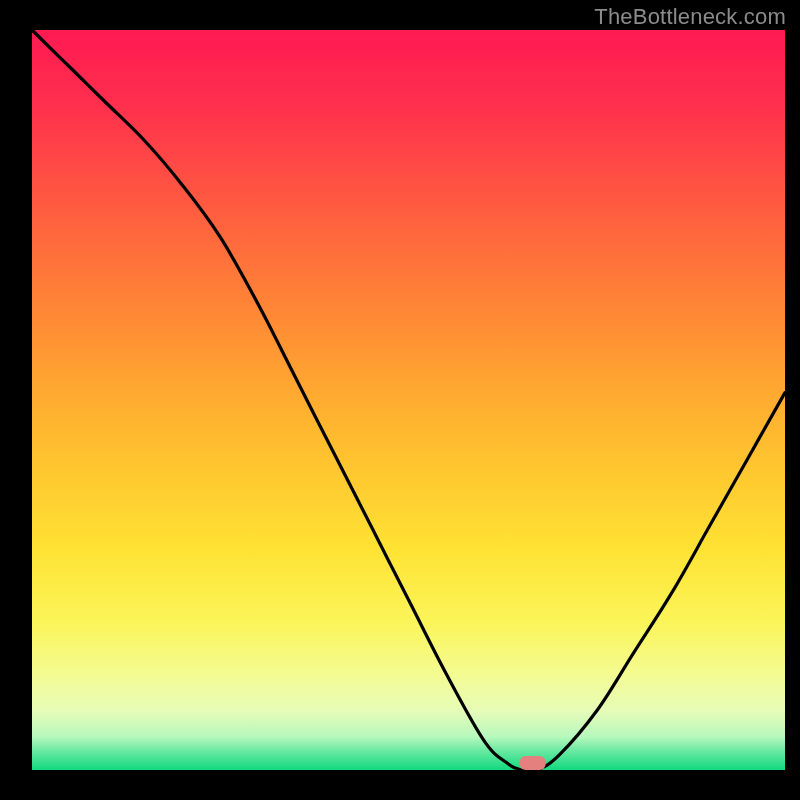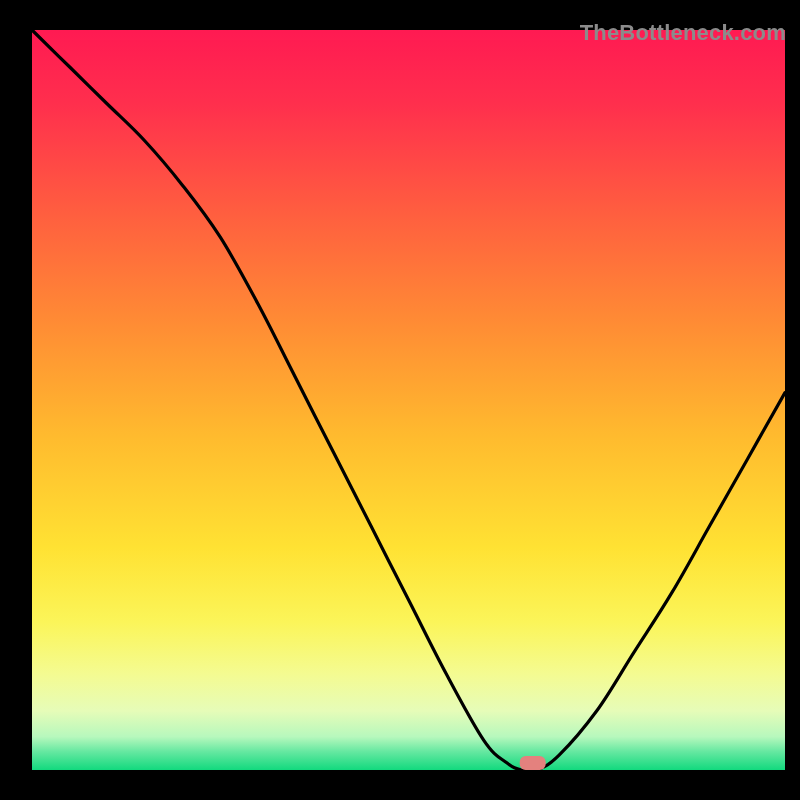--- a/index.html
+++ b/index.html
@@ -11,25 +11,25 @@
     overflow: hidden;
   }
   .frame {
     position: relative;
     width: 800px;
     height: 800px;
     background: #000;
   }
   .watermark {
     position: absolute;
-    top: 20px;
+    top: 4px;
     right: 14px;
     font-family: Arial, Helvetica, sans-serif;
     font-size: 22px;
-    font-weight: 700;
+    font-weight: 400;
     color: #8b8b8b;
     letter-spacing: 0.2px;
     z-index: 5;
   }
   svg.plot {
     position: absolute;
     left: 0;
     top: 0;
   }
 </style>

